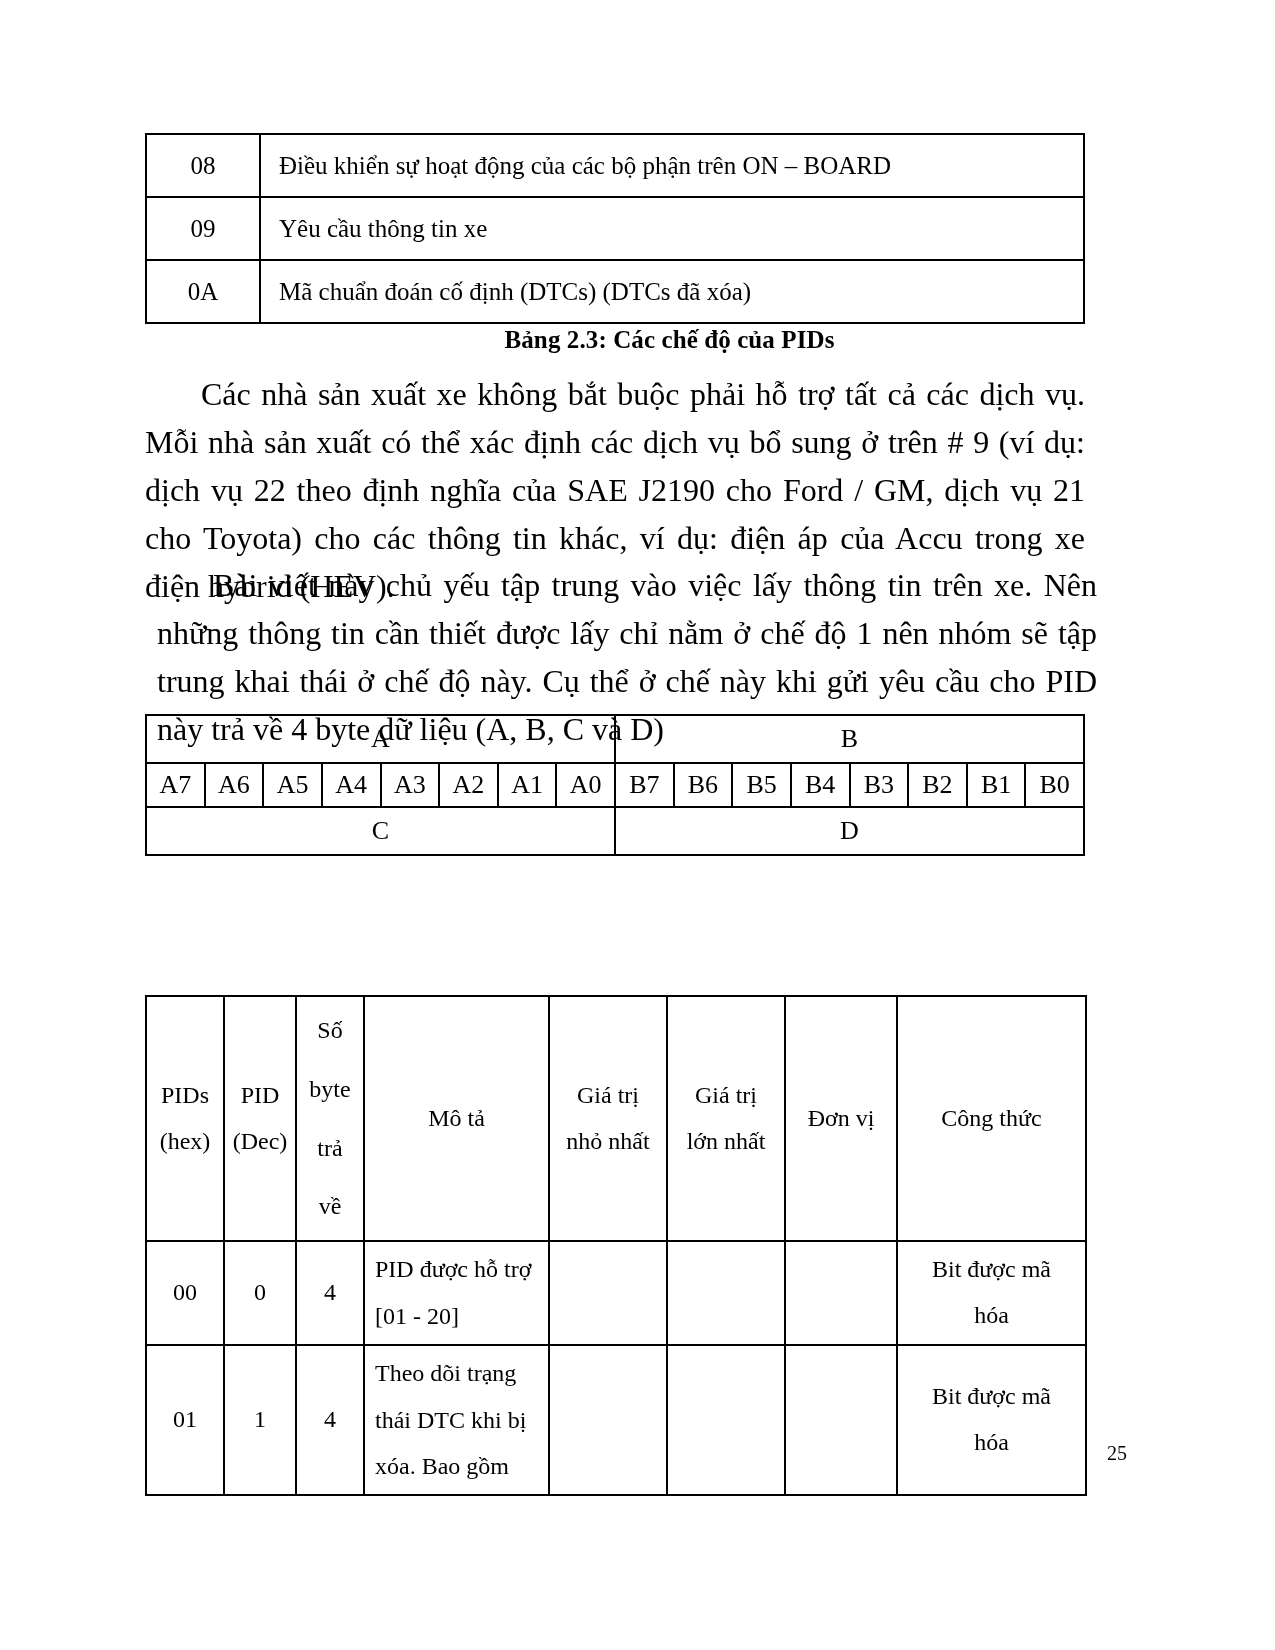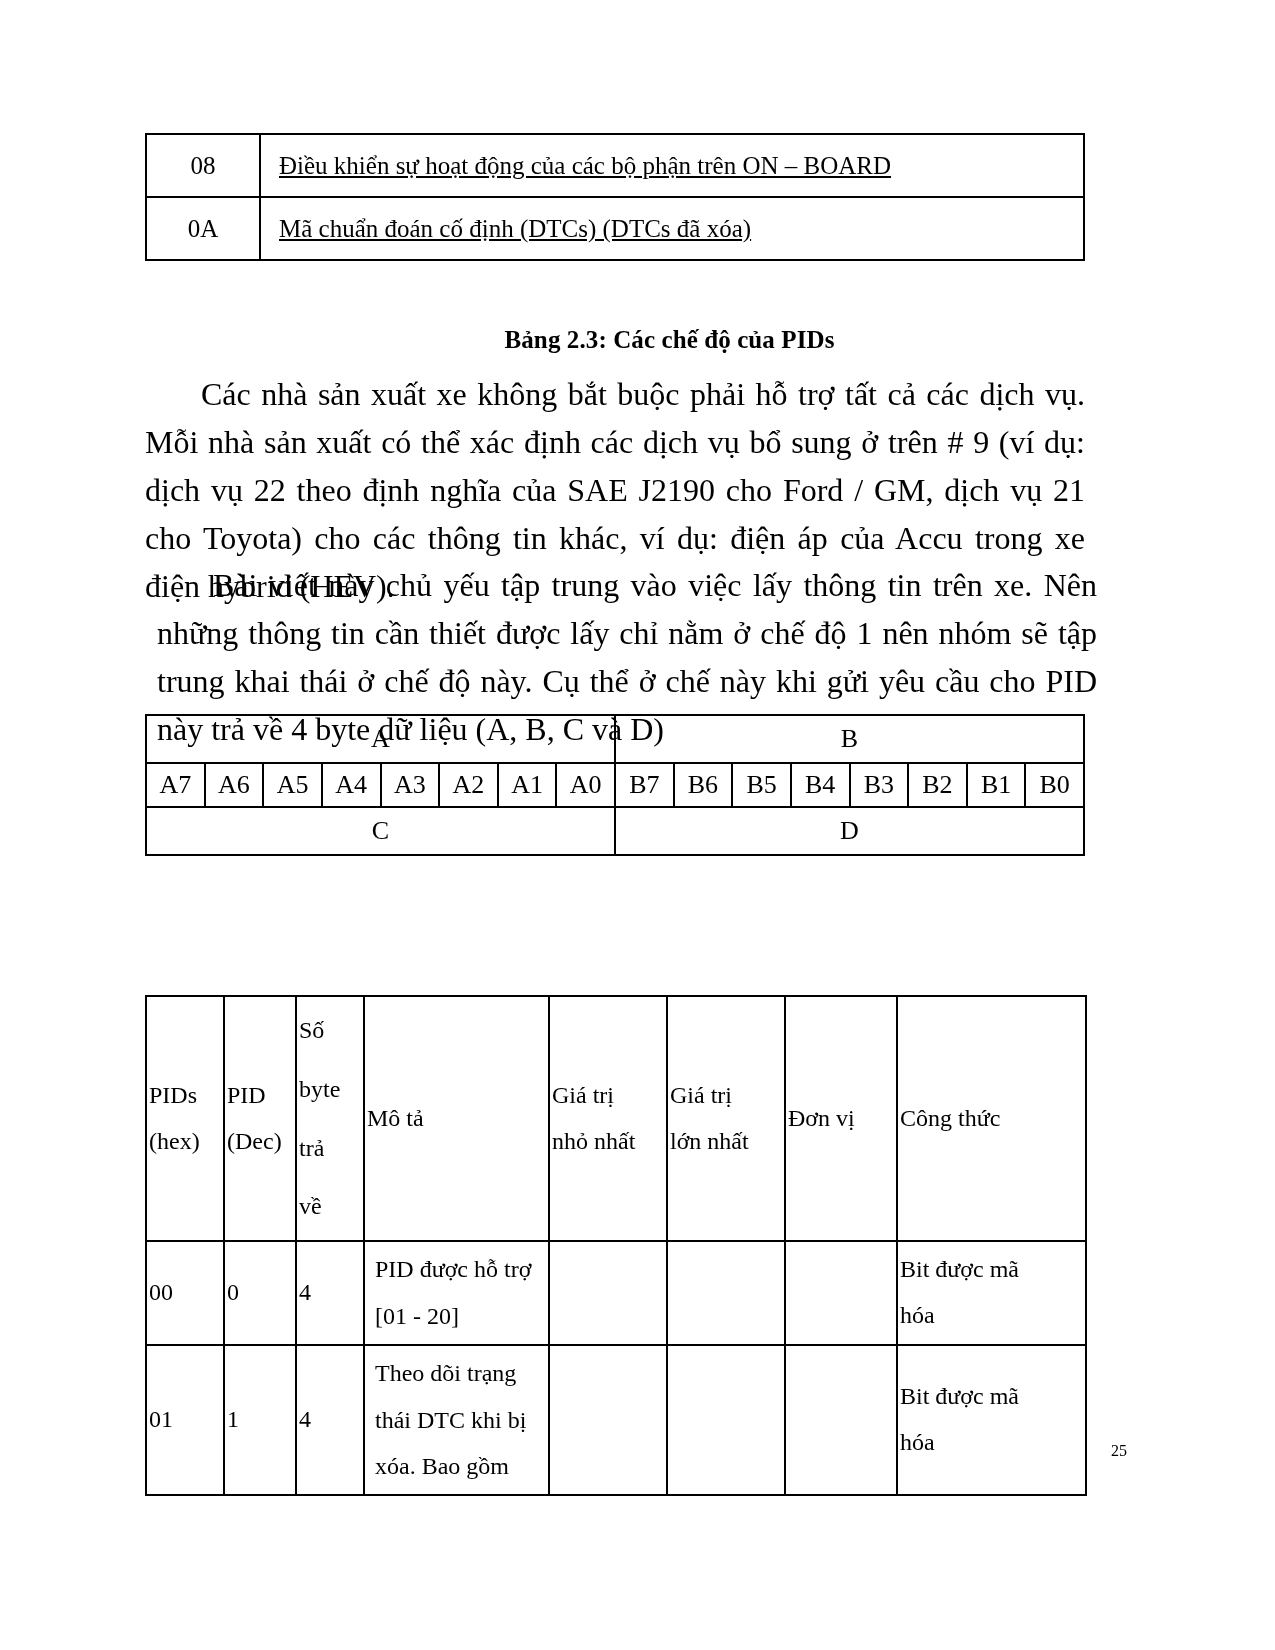--- a/index.html
+++ b/index.html
@@ -44,21 +44,20 @@
     width: 940px;
   }
   .modes-table td.code {
     width: 112px;
     text-align: center;
     padding: 14px 0;
   }
   .modes-table td.desc {
     padding: 14px 0 14px 18px;
     text-align: left;
-    text-decoration: underline;
   }
 
   
   .caption {
     position: absolute;
     width: 100%;
     text-align: center;
     font-weight: bold;
     font-size: 25px;
     letter-spacing: 0.1px;
@@ -102,20 +101,21 @@
   }
 
   
   .pid-table {
     position: absolute;
     left: 145px;
     top: 995px;
     width: 940px;
   }
   .pid-table td {
+    text-align: center;
     font-size: 24px;
     line-height: 1.9;
     padding: 4px 2px;
   }
   .pid-table td.hdr-multi {
     line-height: 2.45;
   }
   .pid-table td.desc-cell {
     text-align: left;
     padding-left: 10px;
@@ -133,33 +133,37 @@
 
   .h-row td { height: 168px; }
   .r0 td { height: 92px; }
   .r1 td { height: 125px; }
 
   
   .page-number {
     position: absolute;
     right: 148px;
     top: 1442px;
-    font-size: 16px;
+    font-size: 20px;
   }
 </style>
 </head>
 <body>
 
 <div class="page">
 
   <table class="modes-table">
     <tbody>
       <tr>
         <td class="code">08</td>
         <td class="desc">Điều khiển sự hoạt động của các bộ phận trên ON – BOARD</td>
+      </tr>
+      <tr>
+        <td class="code">09</td>
+        <td class="desc">Yêu cầu thông tin xe</td>
       </tr>
       <tr>
         <td class="code">0A</td>
         <td class="desc">Mã chuẩn đoán cố định (DTCs) (DTCs đã xóa)</td>
       </tr>
     </tbody>
   </table>
 
   <div class="caption" id="caption-23">Bảng 2.3: Các chế độ của PIDs</div>
 

